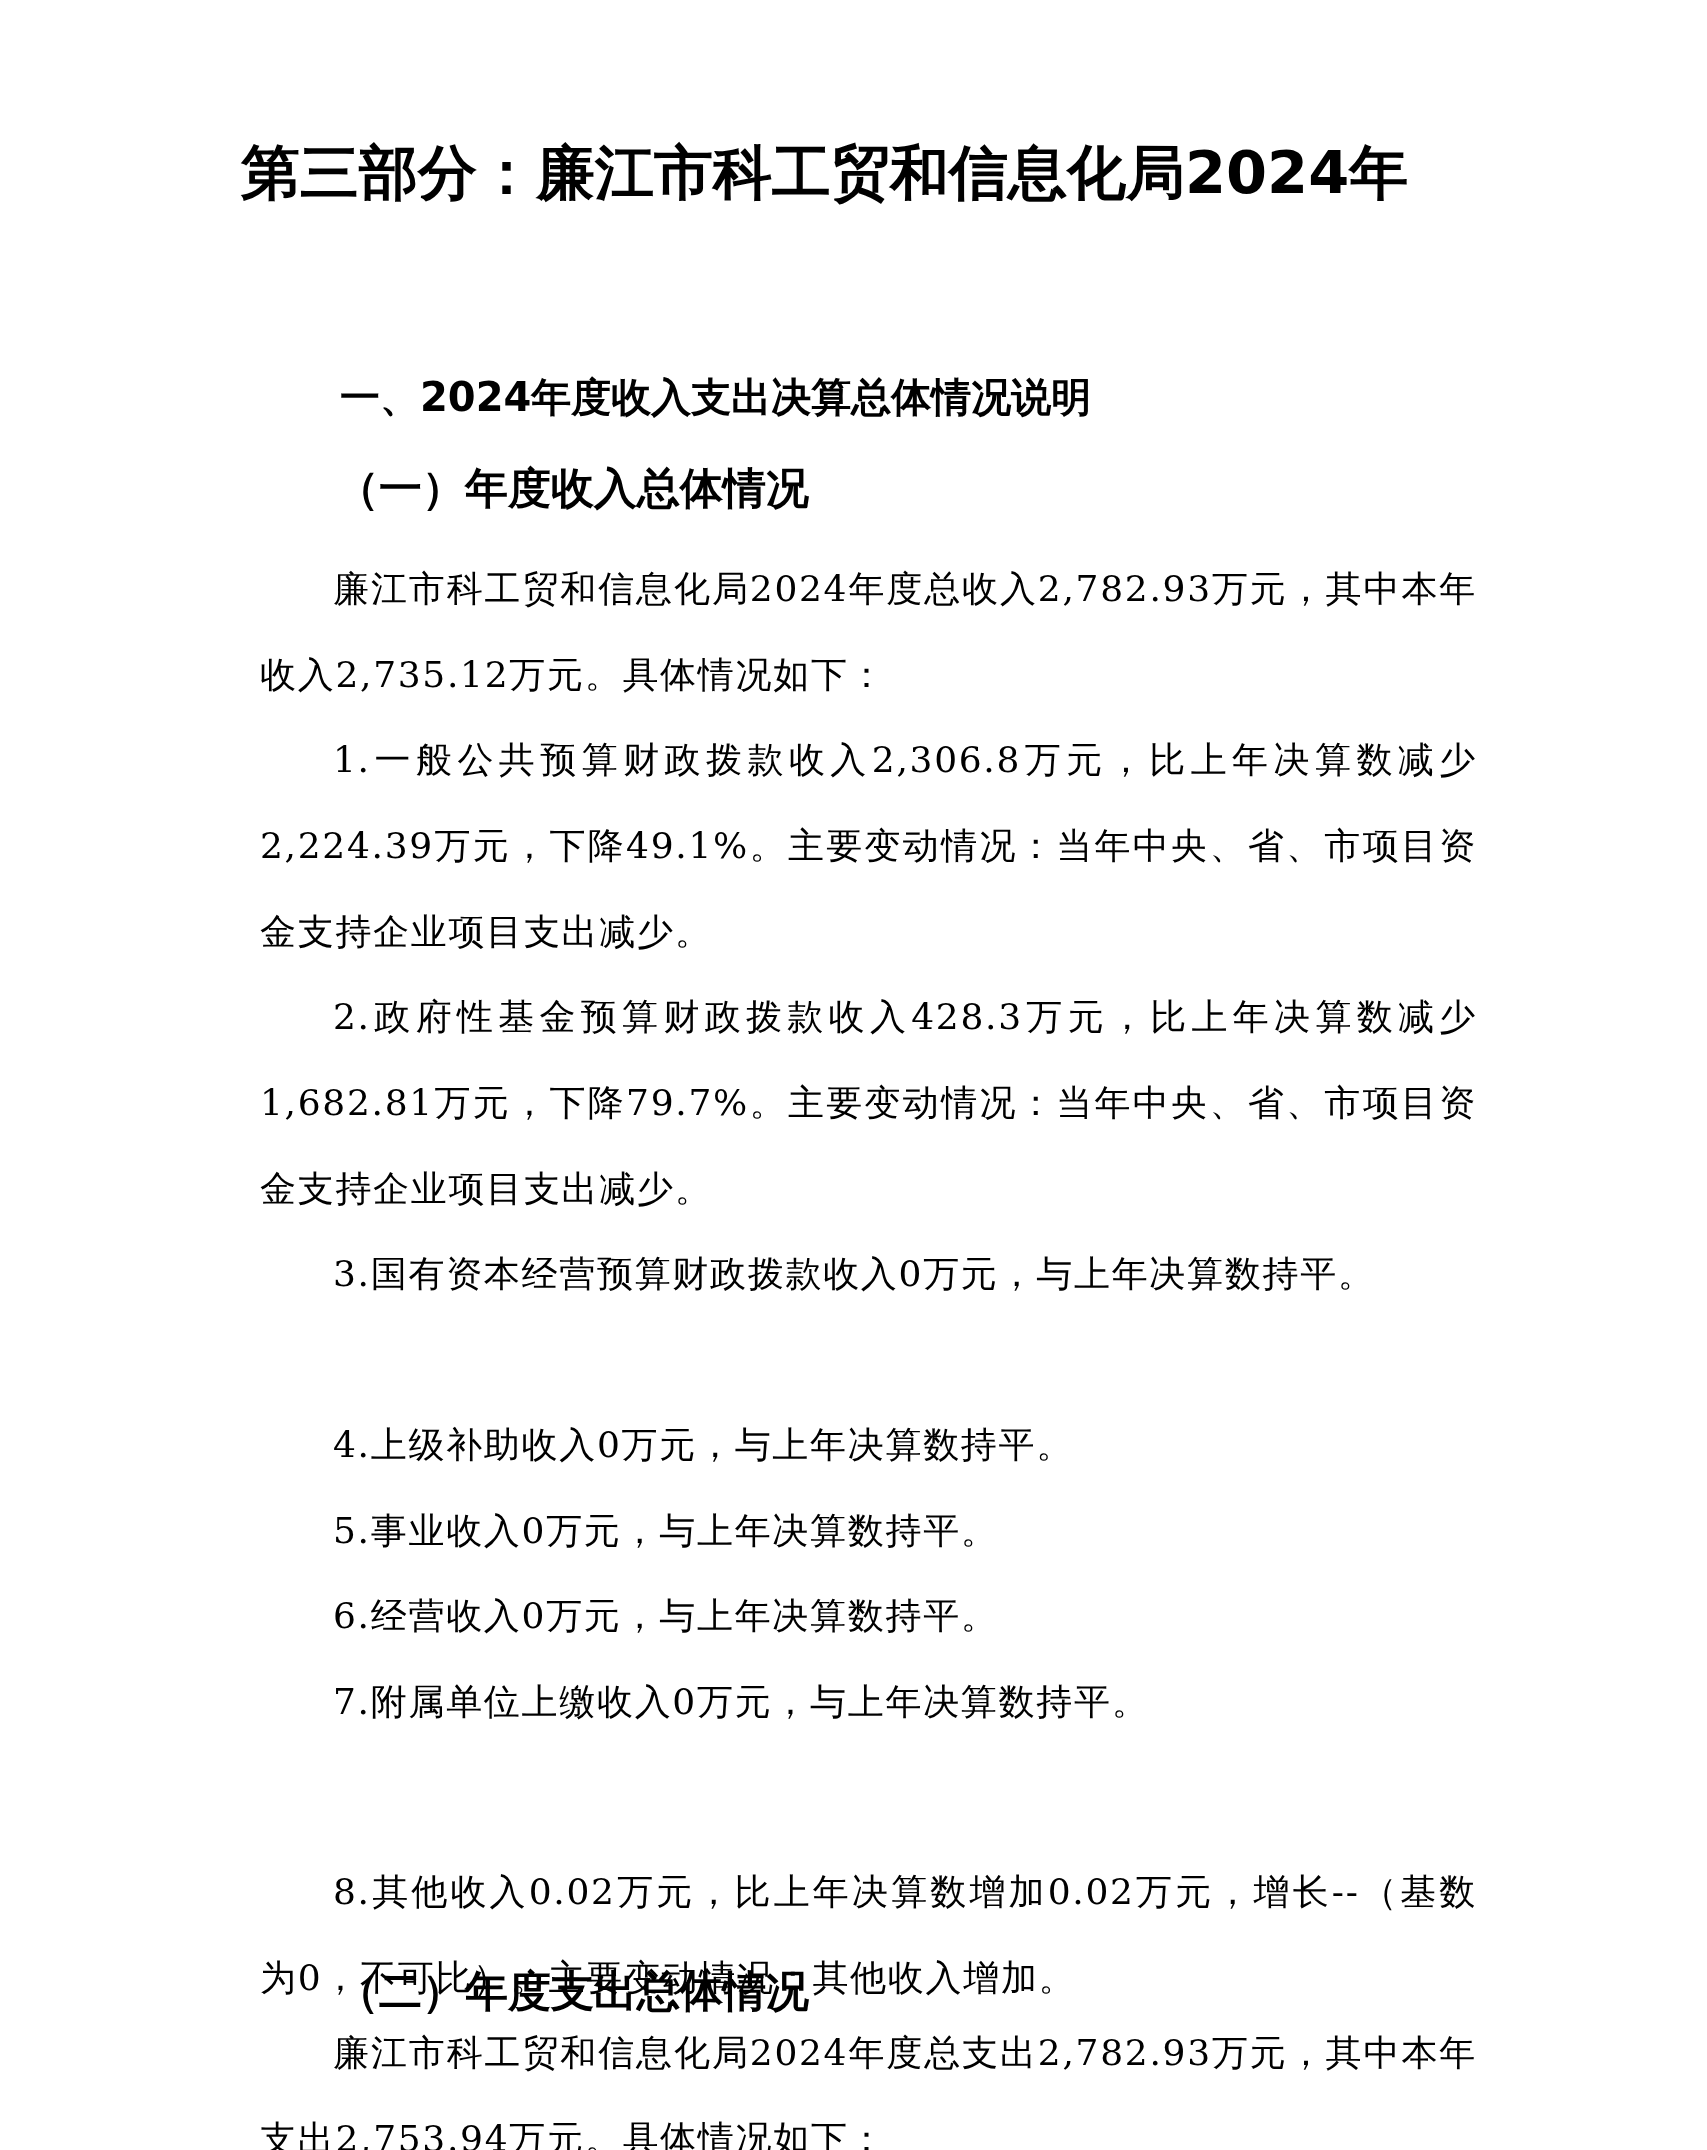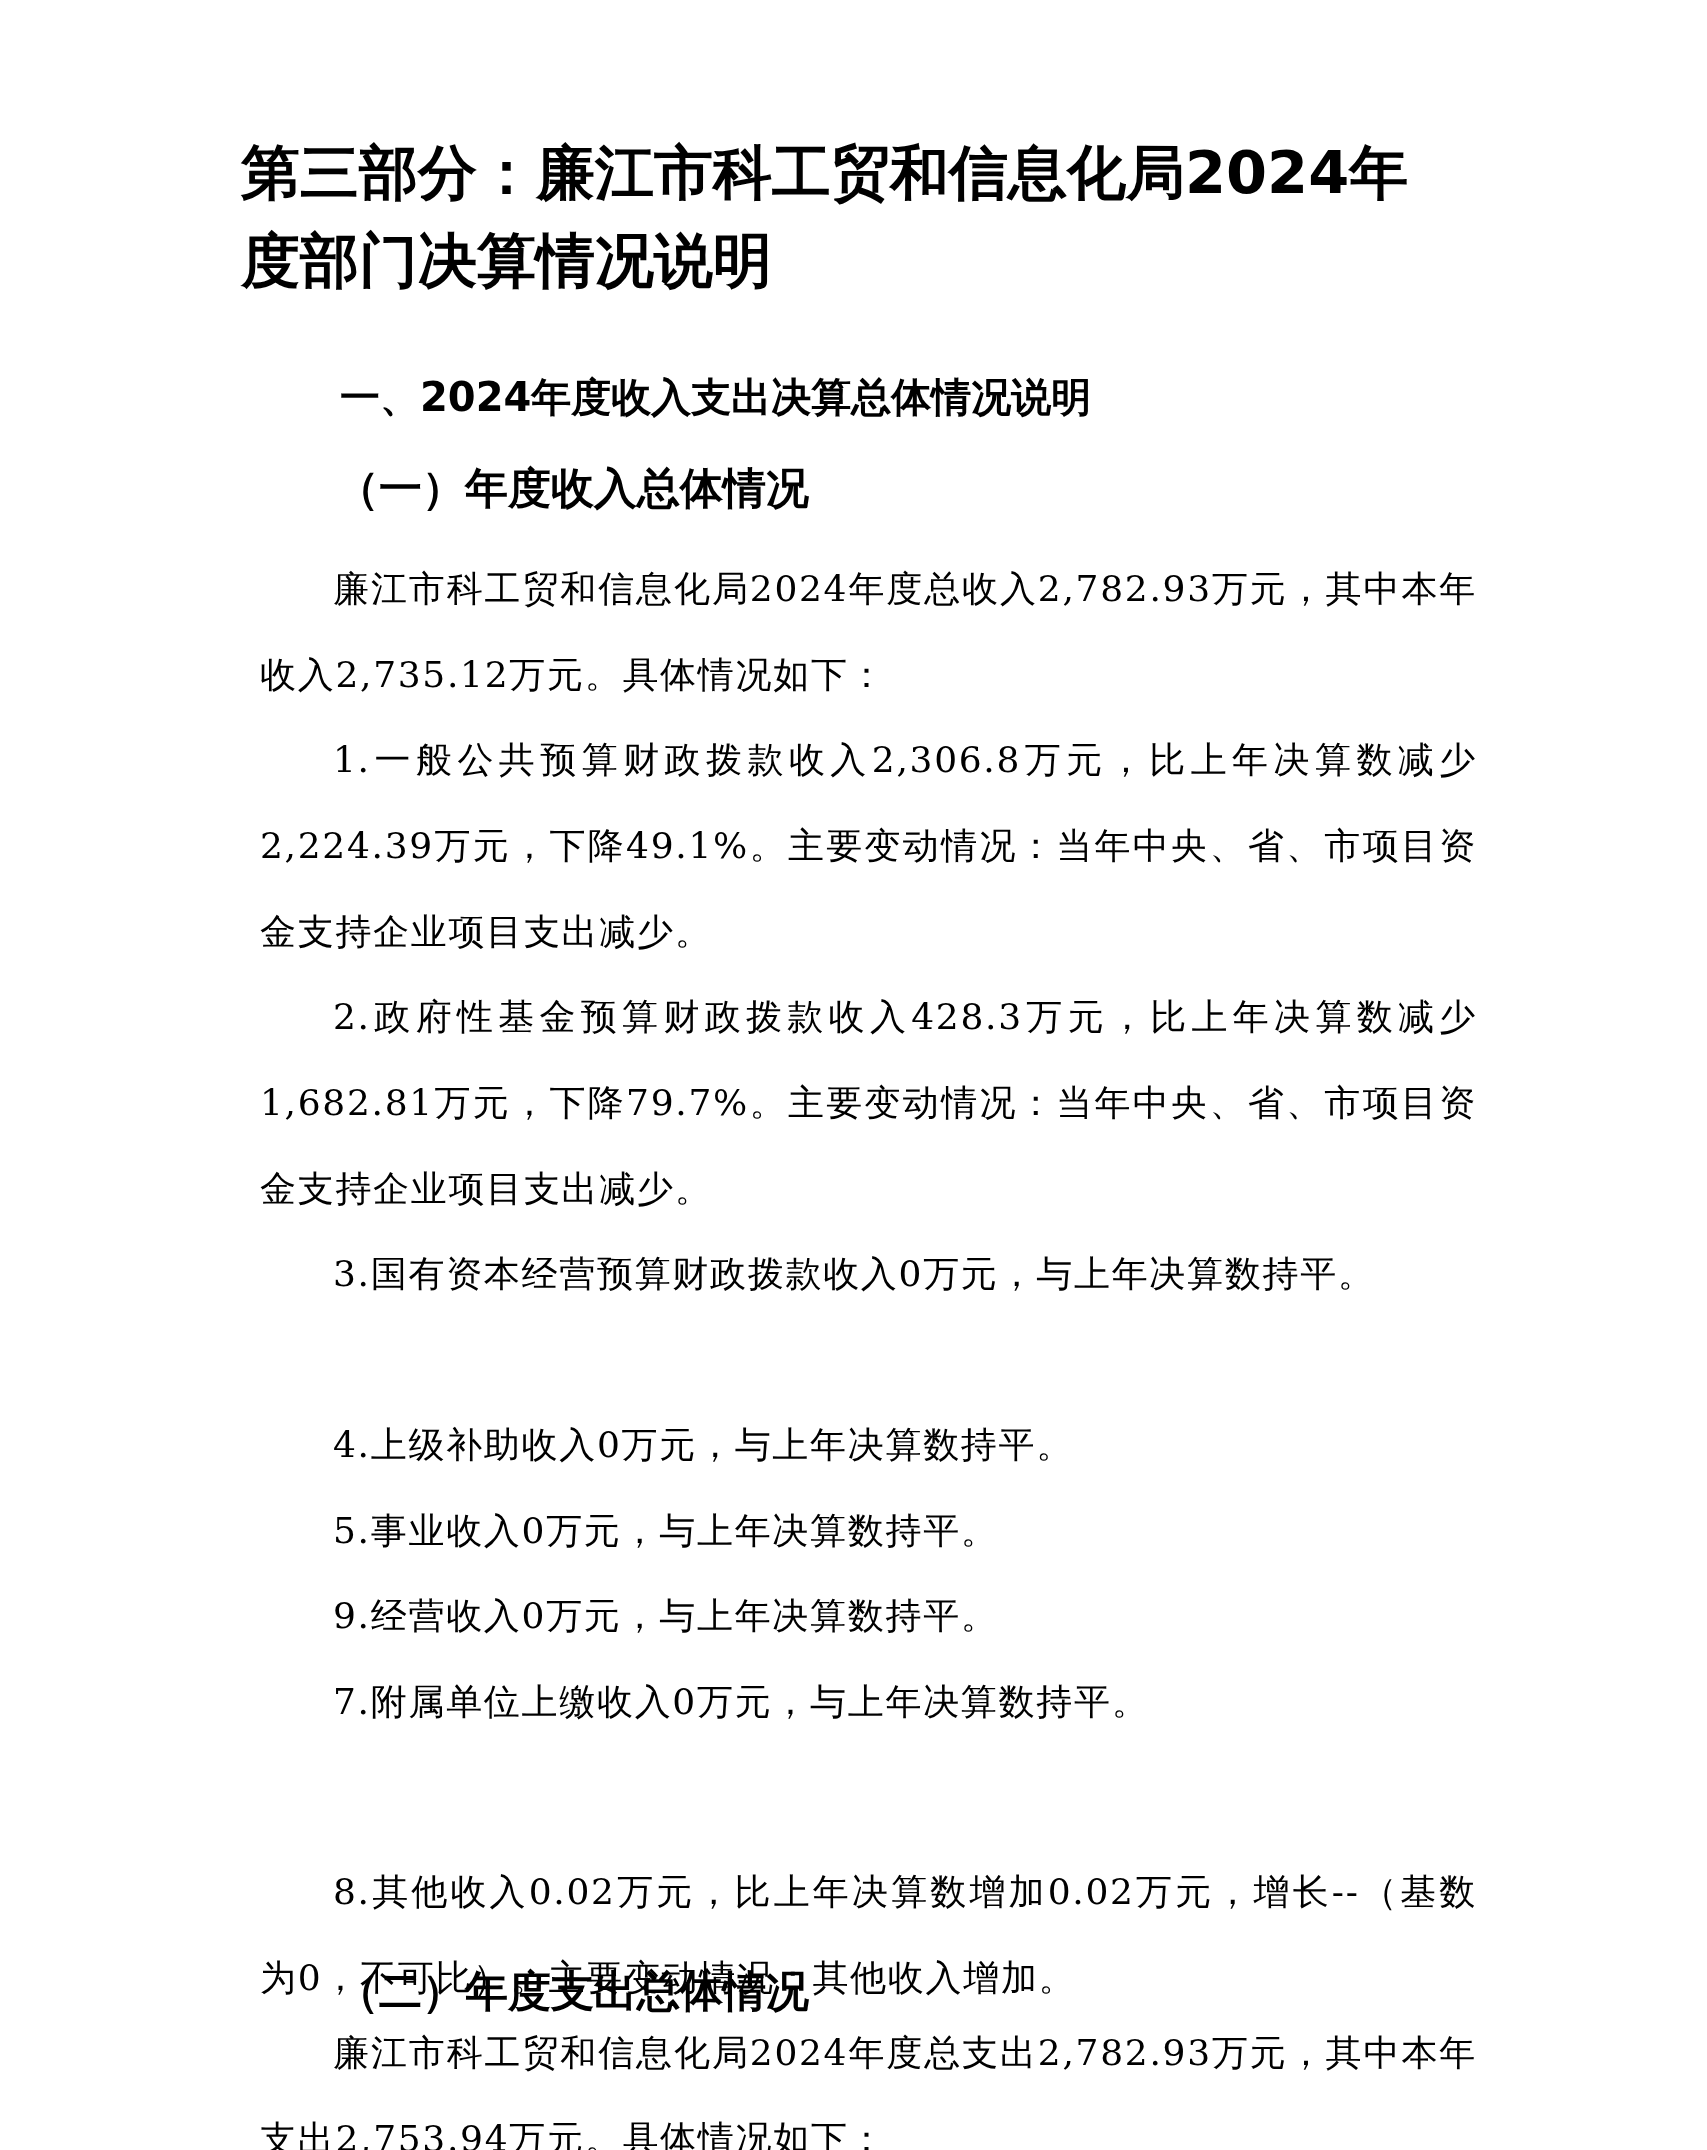--- a/index.html
+++ b/index.html
@@ -29,40 +29,39 @@
     text-align: justify; text-indent: 73px; letter-spacing: 1.7px; margin-left: 8px;
   }
 </style>
 </head>
 <body>
 
 <div class="page">
 
   <div class="title">
     <span>第三部分：廉江市科工贸和信息化局2024年</span>
-    <span>度部门决算情况说明</span>
   </div>
 
   <div class="h1">一、2024年度收入支出决算总体情况说明</div>
 
   <div class="h2" style="top:465px;">（一）年度收入总体情况</div>
 
   <div class="body" style="top:546px;">廉江市科工贸和信息化局2024年度总收入2,782.93万元，其中本年收入2,735.12万元。具体情况如下：</div>
 
   <div class="body" style="top:717px;">1.一般公共预算财政拨款收入2,306.8万元，比上年决算数减少2,224.39万元，下降49.1%。主要变动情况：当年中央、省、市项目资金支持企业项目支出减少。</div>
 
   <div class="body" style="top:974px;">2.政府性基金预算财政拨款收入428.3万元，比上年决算数减少1,682.81万元，下降79.7%。主要变动情况：当年中央、省、市项目资金支持企业项目支出减少。</div>
 
   <div class="body" style="top:1231px;">3.国有资本经营预算财政拨款收入0万元，与上年决算数持平。</div>
 
   <div class="body" style="top:1402px;">4.上级补助收入0万元，与上年决算数持平。</div>
 
   <div class="body" style="top:1488px;">5.事业收入0万元，与上年决算数持平。</div>
 
-  <div class="body" style="top:1573px;">9.经营收入0万元，与上年决算数持平。</div>
+  <div class="body" style="top:1573px;">6.经营收入0万元，与上年决算数持平。</div>
 
   <div class="body" style="top:1659px;">7.附属单位上缴收入0万元，与上年决算数持平。</div>
 
   <div class="body" style="top:1849px;">8.其他收入0.02万元，比上年决算数增加0.02万元，增长--（基数为0，不可比）。主要变动情况：其他收入增加。</div>
 
   <div class="h2" style="top:1968px;">（二）年度支出总体情况</div>
 
   <div class="body" style="top:2010px;">廉江市科工贸和信息化局2024年度总支出2,782.93万元，其中本年支出2,753.94万元。具体情况如下：</div>
 
 </div>

